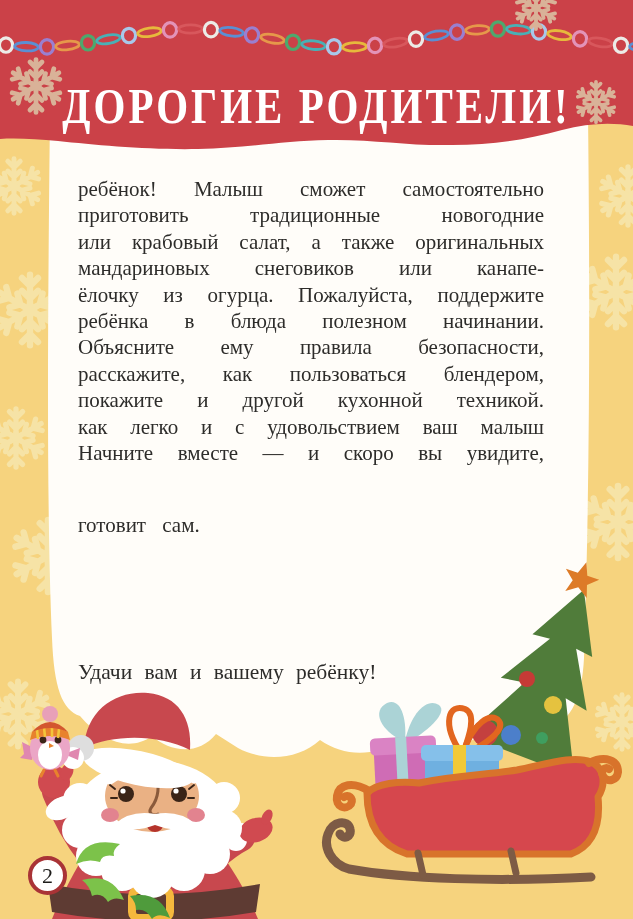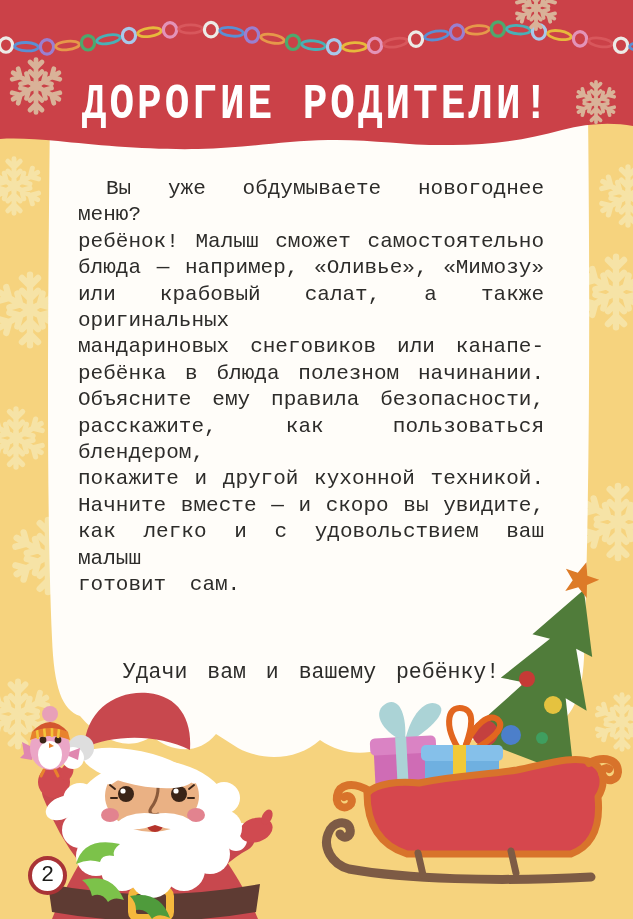--- a/index.html
+++ b/index.html
@@ -1,44 +1,44 @@
 <!DOCTYPE html>
 <html><head>
 <meta charset="utf-8">
 <style>
   html,body { margin:0; padding:0; background:#888; }
   .page {
     position:relative; width:633px; height:919px; overflow:hidden;
     background:#f6d37e;
-    font-family:Liberation Mono, monospace;
+    font-family:Liberation Serif, serif;
     margin:0 auto;
   }
   .layer { position:absolute; left:0; top:0; }
   svg { display:block; }
 
   
   .title {
     position:absolute; left:0; top:50px; width:633px; z-index:6;
     text-align:center; color:#ffffff; font-weight:bold;
     font-size:41px; letter-spacing:3px; white-space:nowrap;
     transform:scaleY(1.22); transform-origin:50% 0;
   }
 
   
   .text-block {
     position:absolute; left:78px; top:176px; width:466px; z-index:6;
     color:#2d2c2a; font-size:21px; line-height:26.4px;
   }
   .text-block .line { text-align:justify; text-align-last:justify; word-spacing:1px; }
   .text-block .line.indent { text-indent:28px; }
-  .text-block .line.no-just { text-align-last:left; word-spacing:11px; }
+  .text-block .line.no-just { text-align-last:left; word-spacing:11px;margin-top:46px; }
 
   .closing {
     position:absolute; left:78px; top:660px; width:466px; z-index:6;
-    text-align:center; color:#2d2c2a; font-size:21.5px; word-spacing:7px;
+    color:#2d2c2a; font-size:21.5px; word-spacing:7px;
   }
 
   
   .badge {
     position:absolute; left:28px; top:856px; z-index:10;
     width:31px; height:31px; border-radius:50%;
     background:#ffffff; border:4px solid #a93336;
     display:flex; align-items:center; justify-content:center;
     color:#1d1c1a; font-size:22px;
   }
@@ -150,31 +150,31 @@
     <g color="#d9b298">
       <use href="#sf" transform="translate(36,86) scale(0.60)"></use>
       <use href="#sf" transform="translate(536,8) scale(0.48)"></use>
       <use href="#sf" transform="translate(596,102) scale(0.46)"></use>
     </g>
   </svg>
 
   <h1 class="title">ДОРОГИЕ РОДИТЕЛИ!</h1>
 
   <div class="text-block" id="text-lines">
-      <div class="line indent">Вы уже обдумываете новогоднее меню?</div>
       <div class="line">ребёнок! Малыш сможет самостоятельно</div>
-      <div class="line">блюда — например, «Оливье», «Мимозу»</div>
+      <div class="line">приготовить традиционные новогодние</div>
       <div class="line">или крабовый салат, а также оригинальных</div>
       <div class="line">мандариновых снеговиков или канапе-</div>
+      <div class="line">ёлочку из огурца. Пожалуйста, поддержите</div>
       <div class="line">ребёнка в блюда полезном начинании.</div>
       <div class="line">Объясните ему правила безопасности,</div>
       <div class="line">расскажите, как пользоваться блендером,</div>
       <div class="line">покажите и другой кухонной техникой.</div>
+      <div class="line">как легко и с удовольствием ваш малыш</div>
       <div class="line">Начните вместе — и скоро вы увидите,</div>
-      <div class="line">как легко и с удовольствием ваш малыш</div>
       <div class="line no-just">готовит сам.</div>
     </div>
   <div class="closing">Удачи вам и вашему ребёнку!</div>
 
   <svg class="layer z7" width="318" height="374" style="left:315px; top:545px">
 
     <g transform="translate(233,138) rotate(21)">
       <path fill="#507c3a" d="M0,-100 L-32,-40 L-14,-42 L-46,12 L-22,8 L-58,78 L58,78 L22,8 L46,12 L14,-42 L32,-40 Z"></path>
     </g>
     <path fill="#dd7b28" transform="translate(266,34) rotate(18) scale(1.25)" d="M0,-14 L4,-4 L14,-4 L6,3 L9,13 L0,7 L-9,13 L-6,3 L-14,-4 L-4,-4 Z"></path>

